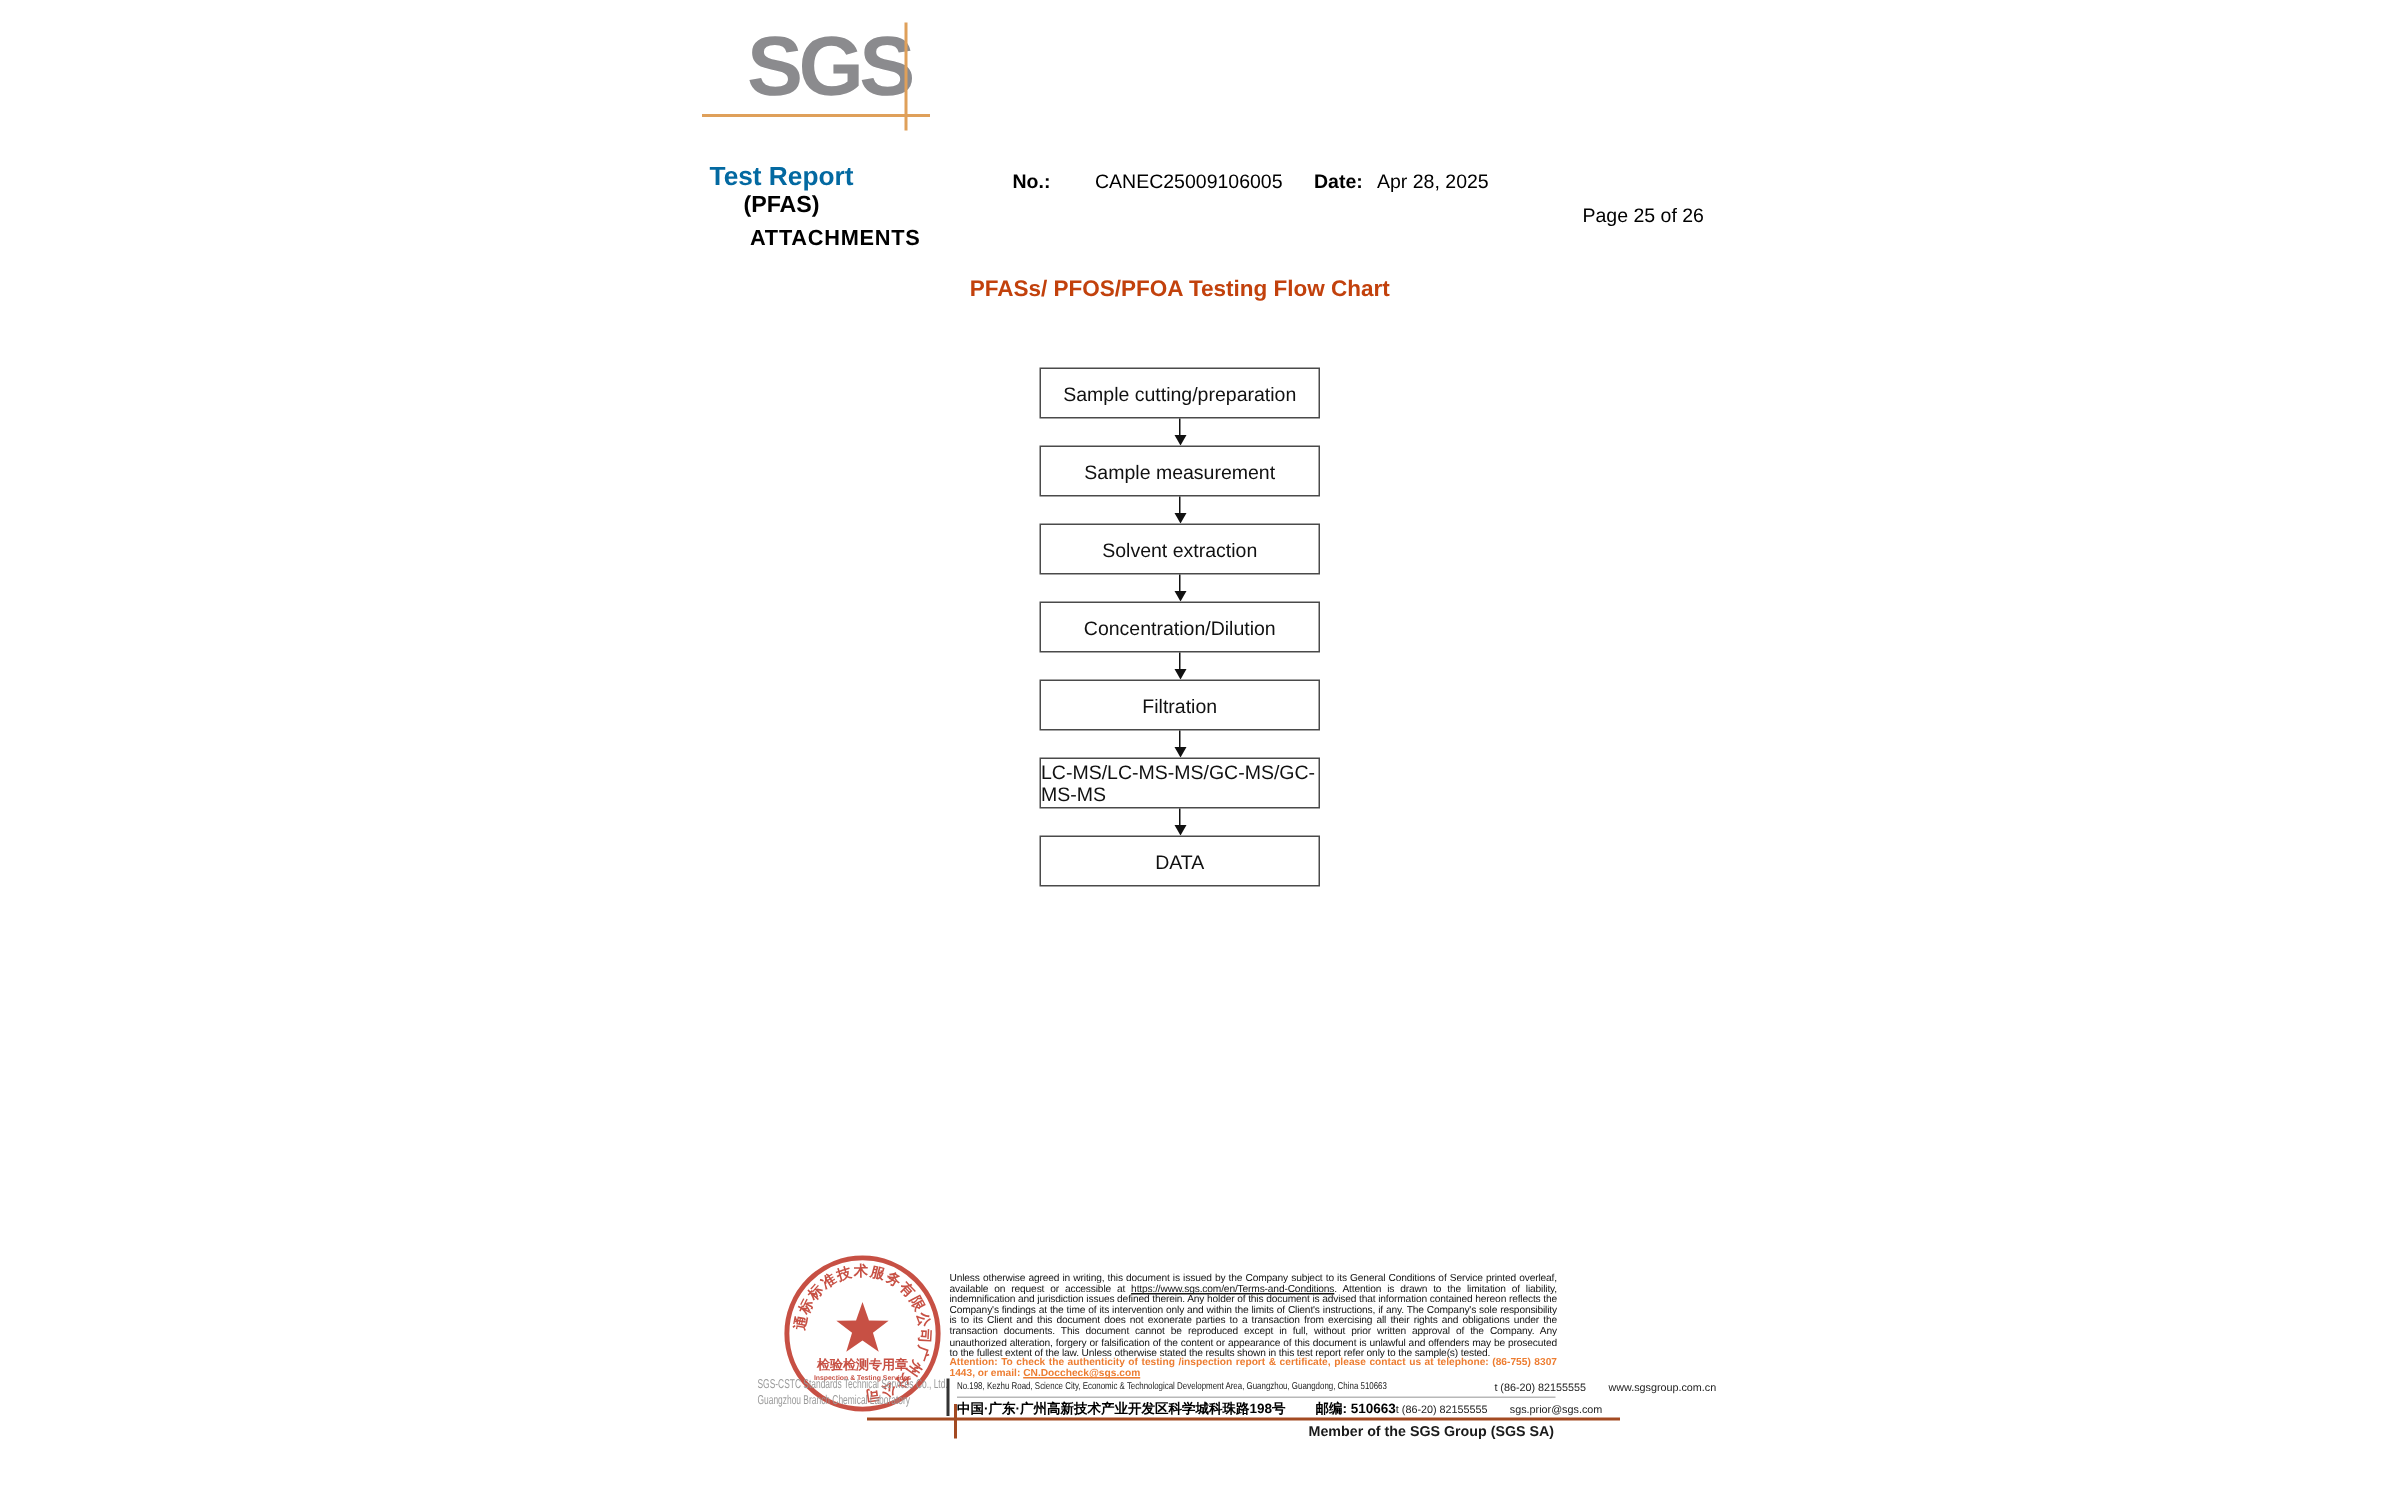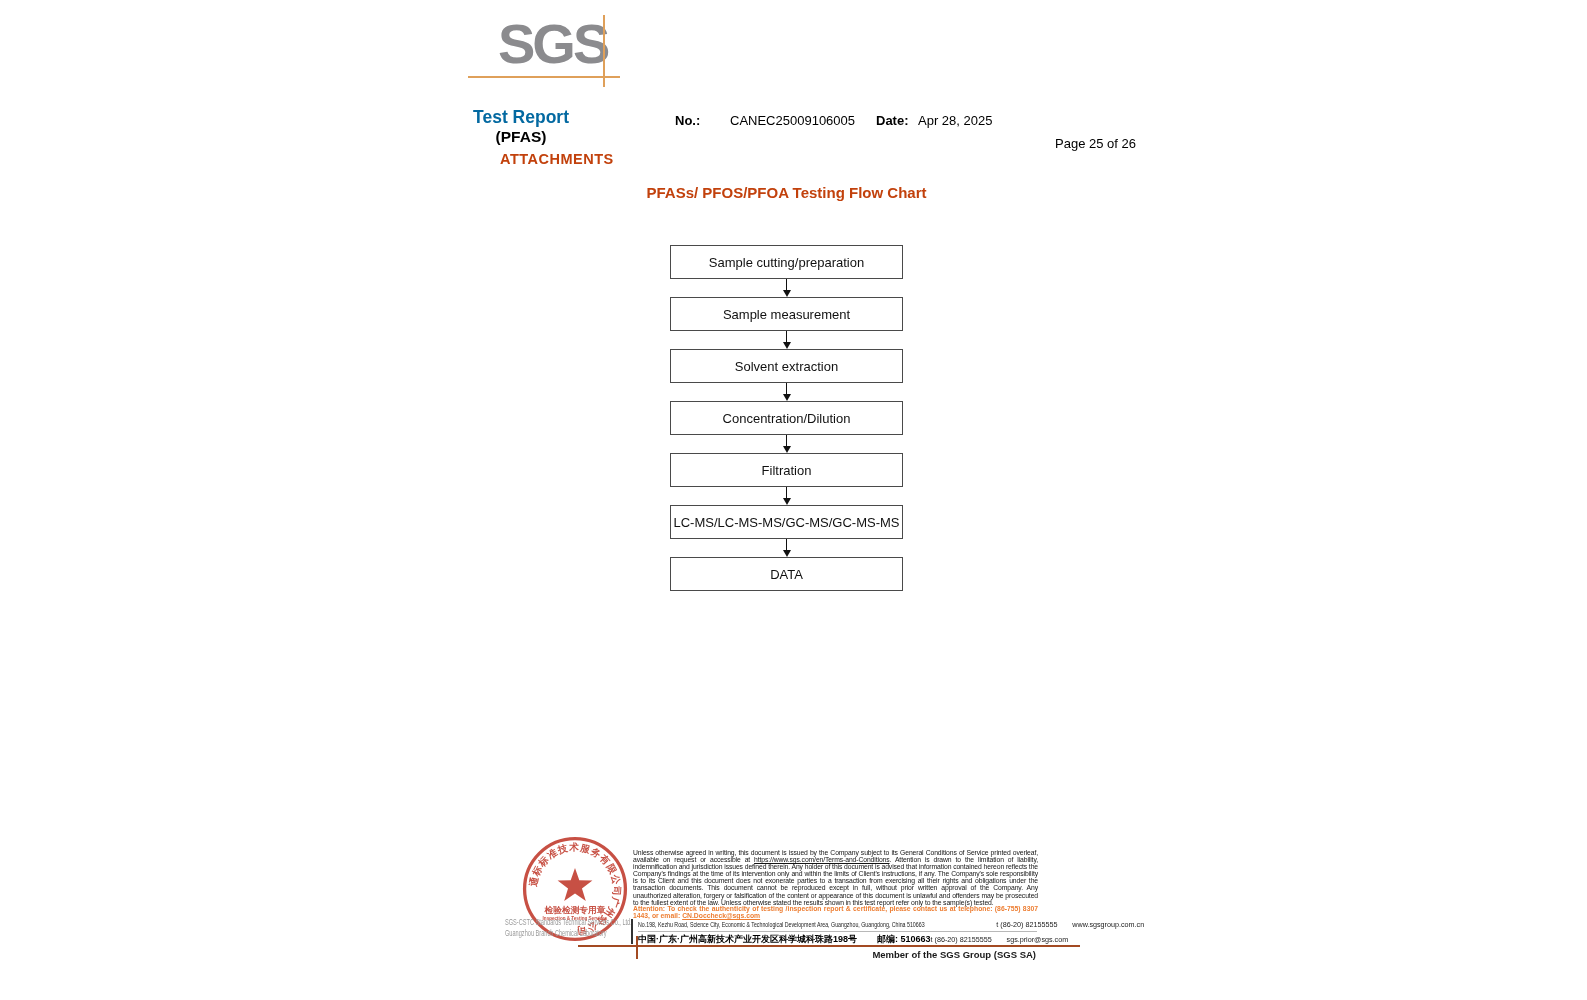--- a/index.html
+++ b/index.html
@@ -10,33 +10,33 @@
   .logo-text{position:absolute;left:498px;top:16px;font-size:56px;font-weight:bold;
     color:#8b8b8e;letter-spacing:-3px;line-height:1;}
   .logo-hline{position:absolute;left:468px;top:76px;width:152px;height:2px;background:#dfa05a;}
   .logo-vline{position:absolute;left:603px;top:15px;width:2px;height:72px;background:#dfa05a;}
 
   .report-title{position:absolute;left:471px;top:107px;width:100px;text-align:center;
     font-size:17.5px;font-weight:bold;color:#0369a1;line-height:1.2;}
   .report-subtitle{position:absolute;left:471px;top:128px;width:100px;text-align:center;
     font-size:15.5px;font-weight:bold;color:#000;}
   .attachments{position:absolute;left:500px;top:151px;font-size:14.5px;font-weight:bold;
-    letter-spacing:.5px;color:#c2410c;}
+    letter-spacing:.5px;color:#000000;}
 
   .meta{position:absolute;top:113px;font-size:13px;color:#000;white-space:nowrap;padding-left:40px;}
   .b{font-weight:bold;}
   .m-no-l{left:635px;} .m-no-v{left:666px;margin-left:24px;} .m-date-l{left:836px;} .m-date-v{left:878px;}
   .m-page{left:1015px;margin-top:23px;}
 
   
   .fc-title{position:absolute;left:553px;top:184px;width:467px;text-align:center;
     font-size:15px;font-weight:bold;color:#c2410c;}
   .flowchart{position:absolute;left:670px;top:245px;width:233px;display:flex;
     flex-direction:column;align-items:center;}
-  .fbox{box-sizing:border-box;width:233px;height:34px;border:1.4px solid #4a4a4a;
+  .fbox{box-sizing:border-box;width:187px;height:34px;border:1.4px solid #4a4a4a;
     background:#fff;display:flex;align-items:center;justify-content:center;
     font-size:13px;color:#111;}
   .arrow{height:18px;display:flex;flex-direction:column;align-items:center;}
   .arrow .stem{width:1.6px;height:11px;background:#111;}
   .arrow .head{width:0;height:0;border-left:4.5px solid transparent;
     border-right:4.5px solid transparent;border-top:7px solid #111;}
 
   
   .stamp{position:absolute;left:520px;top:834px;width:110px;height:110px;opacity:.88;}
   .company{position:absolute;left:505px;top:917px;font-size:8.5px;color:#999;

